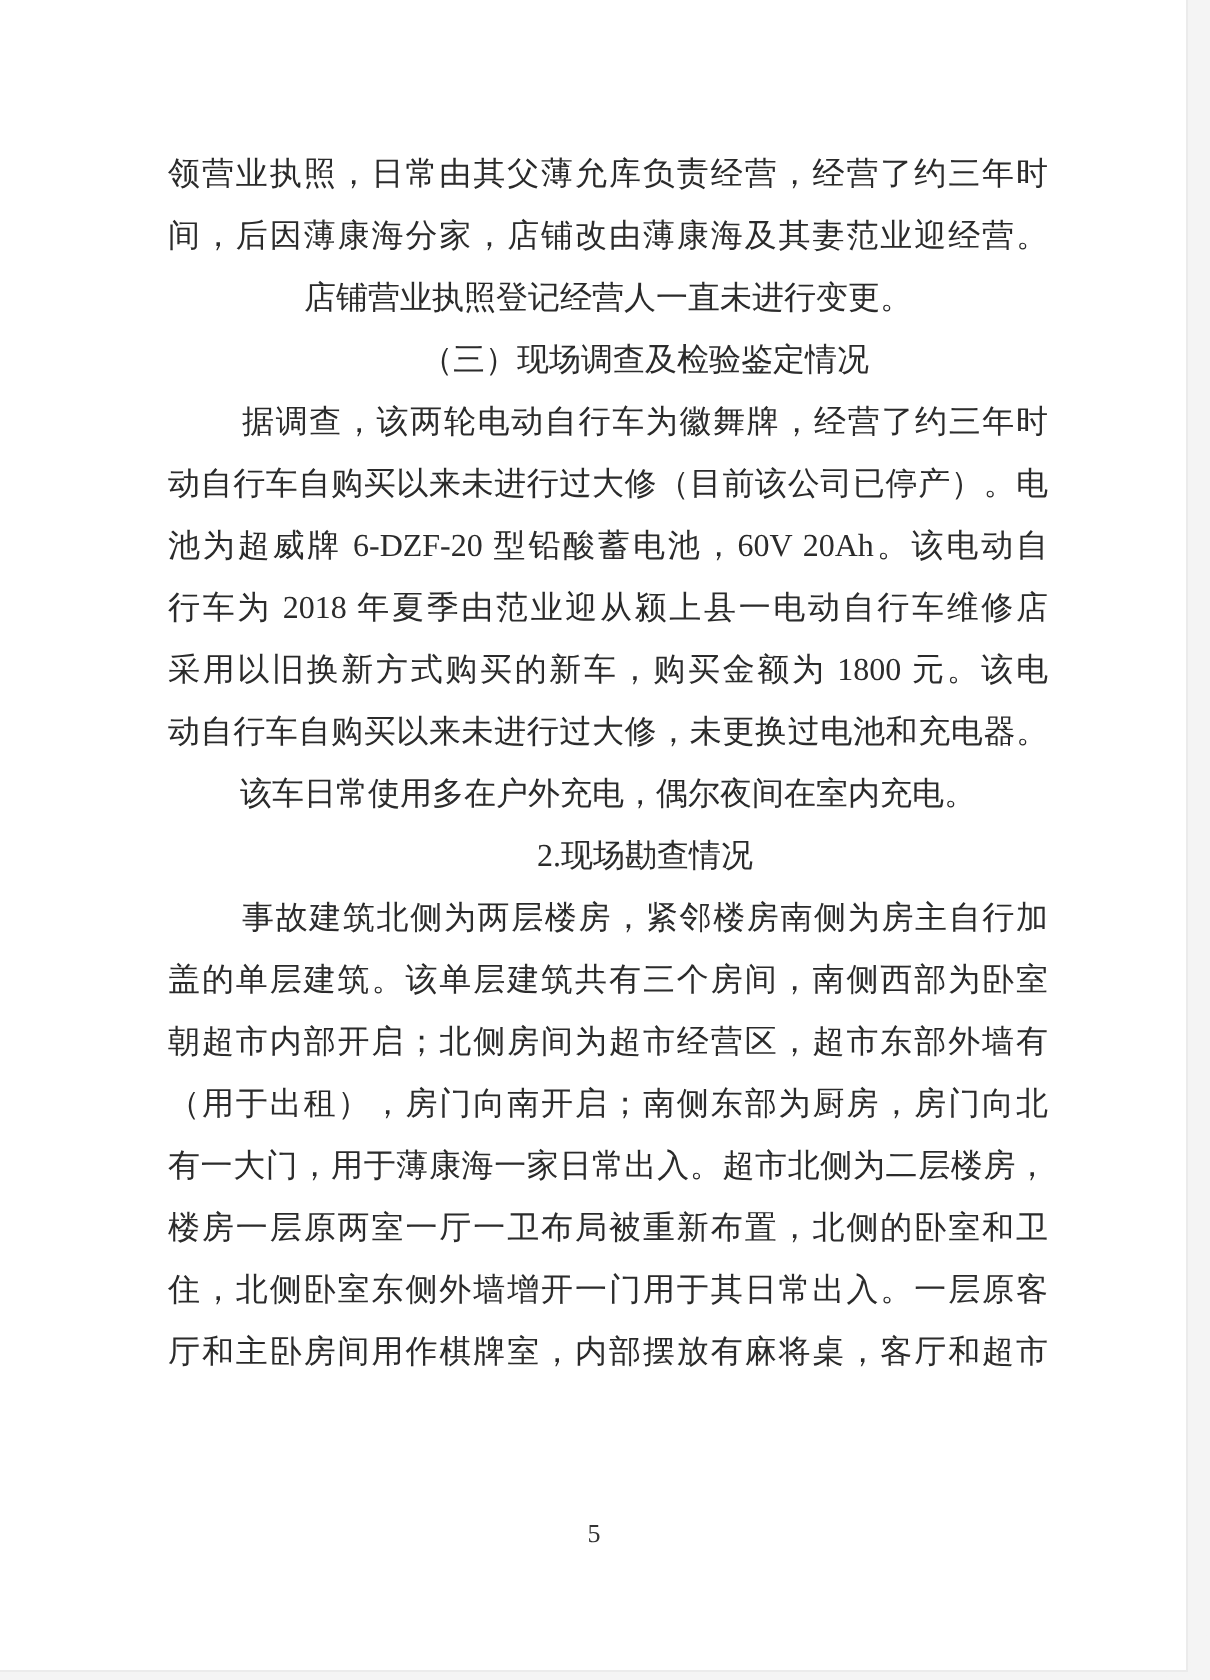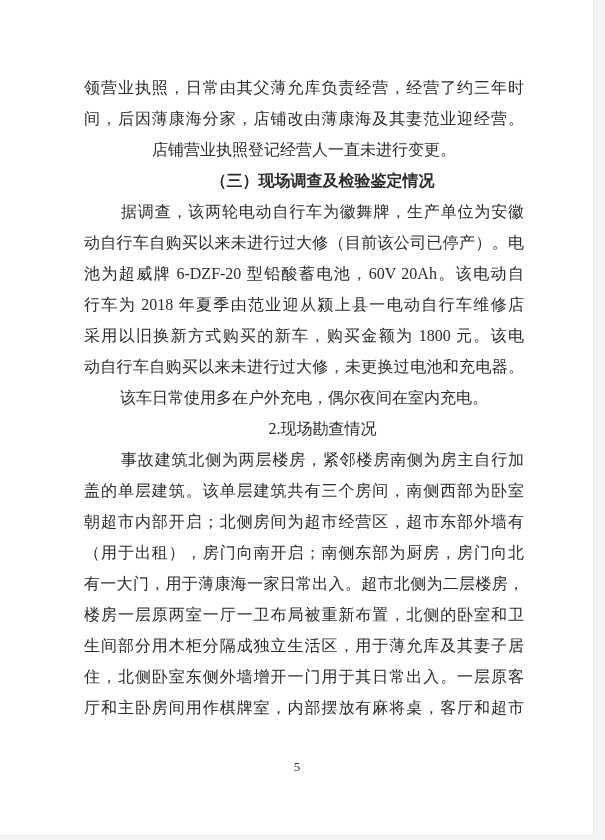--- a/index.html
+++ b/index.html
@@ -49,21 +49,21 @@
     text-align-last: justify;
     text-justify: inter-character;
   }
   .line.ind {
     padding-left: 37px;
   }
   .line.ind.j {
     width: 403px;
   }
   .line.b {
-    font-weight: bold;
+    font-weight: normal;
   }
   .page-number {
     position: absolute;
     left: 0;
     top: 756px;
     width: 594px;
     height: 22px;
     line-height: 22px;
     text-align: center;
     font-size: 13px;
@@ -73,33 +73,32 @@
 </head>
 <body>
 
 <div class="viewer">
   <div class="page">
     <div class="content">
         <div class="line j">领营业执照，日常由其父薄允库负责经营，经营了约三年时</div>
         <div class="line j">间，后因薄康海分家，店铺改由薄康海及其妻范业迎经营。</div>
         <div class="line">店铺营业执照登记经营人一直未进行变更。</div>
         <div class="line ind b">（三）现场调查及检验鉴定情况</div>
-        <div class="line j ind">据调查，该两轮电动自行车为徽舞牌，生产单位为安徽</div>
+        <div class="line j ind">据调查，该两轮电动自行车为徽舞牌，经营了约三年时</div>
         <div class="line j">动自行车自购买以来未进行过大修（目前该公司已停产）。电</div>
         <div class="line j">池为超威牌 6-DZF-20 型铅酸蓄电池，60V 20Ah。该电动自</div>
         <div class="line j">行车为 2018 年夏季由范业迎从颍上县一电动自行车维修店</div>
         <div class="line j">采用以旧换新方式购买的新车，购买金额为 1800 元。该电</div>
         <div class="line j">动自行车自购买以来未进行过大修，未更换过电池和充电器。</div>
         <div class="line">该车日常使用多在户外充电，偶尔夜间在室内充电。</div>
         <div class="line ind">2.现场勘查情况</div>
         <div class="line j ind">事故建筑北侧为两层楼房，紧邻楼房南侧为房主自行加</div>
         <div class="line j">盖的单层建筑。该单层建筑共有三个房间，南侧西部为卧室</div>
         <div class="line j">朝超市内部开启；北侧房间为超市经营区，超市东部外墙有</div>
         <div class="line j">（用于出租），房门向南开启；南侧东部为厨房，房门向北</div>
         <div class="line j">有一大门，用于薄康海一家日常出入。超市北侧为二层楼房，</div>
         <div class="line j">楼房一层原两室一厅一卫布局被重新布置，北侧的卧室和卫</div>
-        <div class="line j">生间部分用木柜分隔成独立生活区，用于薄允库及其妻子居</div>
         <div class="line j">住，北侧卧室东侧外墙增开一门用于其日常出入。一层原客</div>
         <div class="line j">厅和主卧房间用作棋牌室，内部摆放有麻将桌，客厅和超市</div>
       </div>
     <div class="page-number">5</div>
   </div>
 </div>
 
 </body></html>

